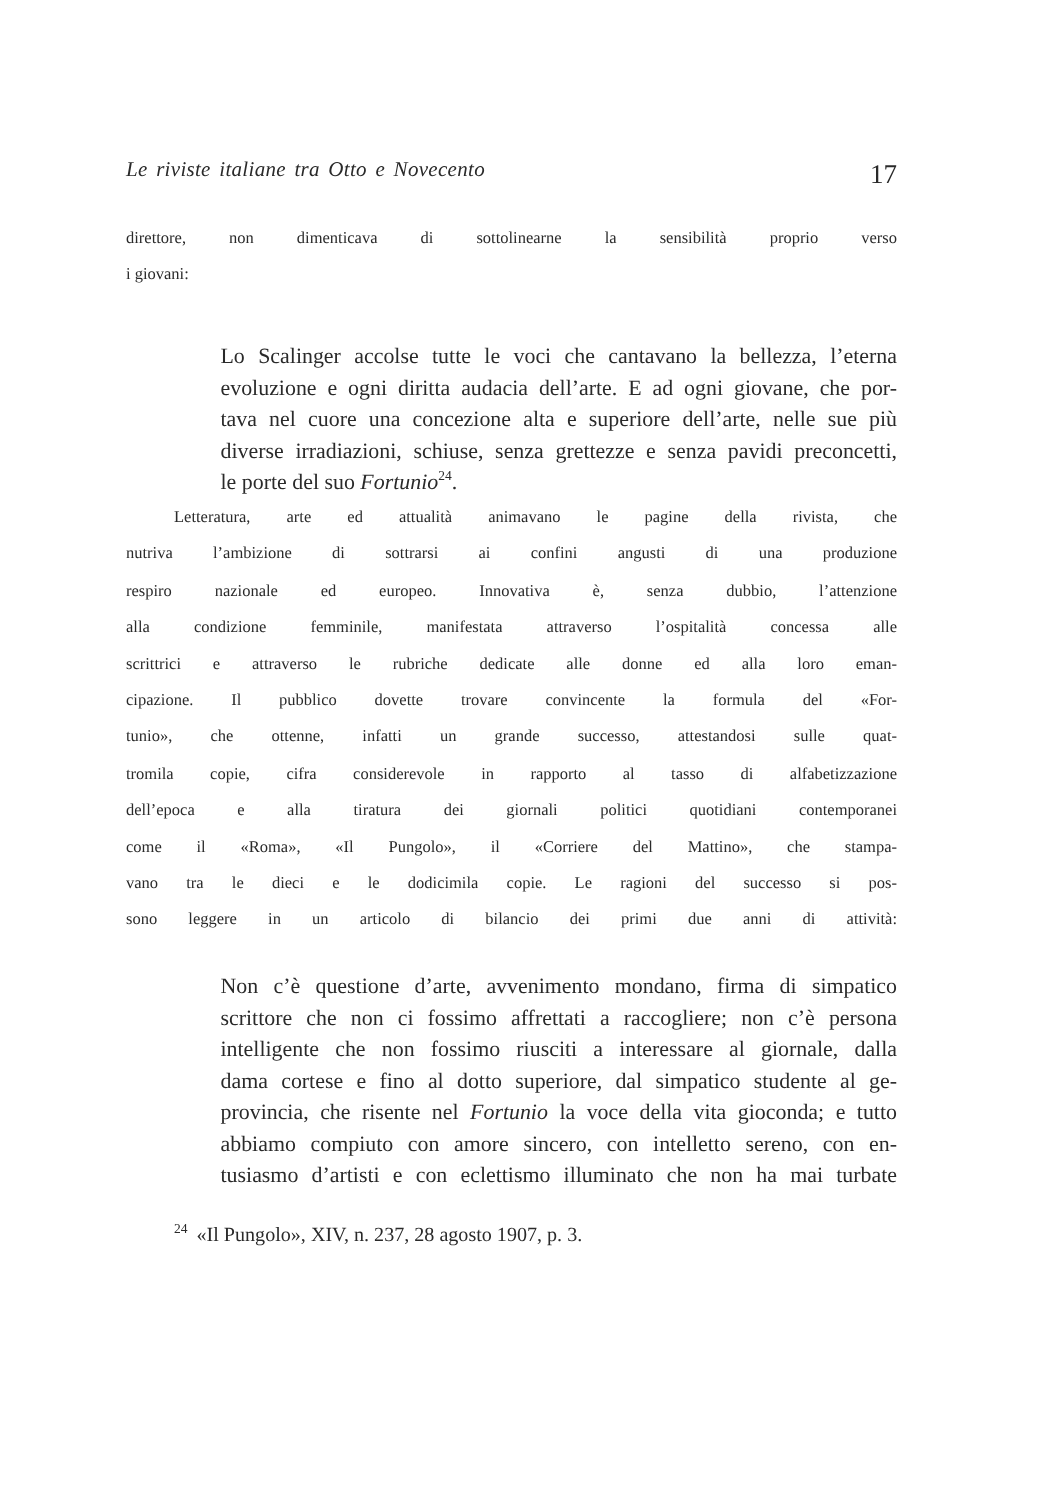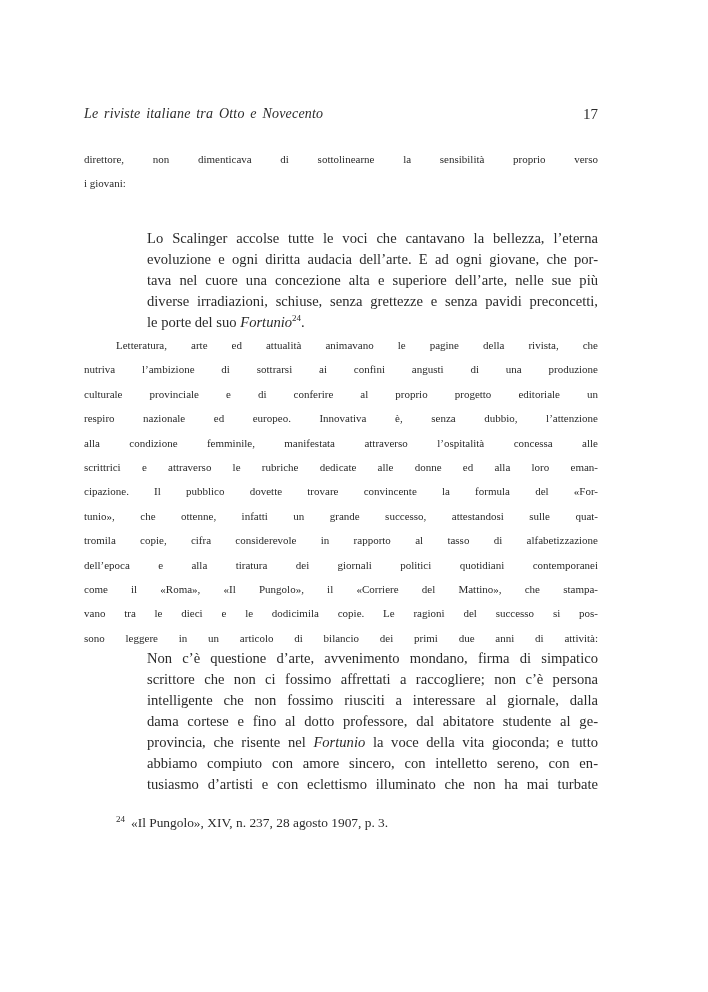--- a/index.html
+++ b/index.html
@@ -1,21 +1,21 @@
 <!DOCTYPE html>
 <html><head>
 <meta charset="utf-8">
 <style>
   html, body { margin: 0; padding: 0; background: #ffffff; }
   body { width: 708px; height: 992px; position: relative; overflow: hidden;
          font-family: "Liberation Serif", "DejaVu Serif", serif; color: #2a2a2a; }
   .page { position: absolute; left: 0; top: 12px; width: 708px; height: 816px; }
   .running-head { position: absolute; left: 84px; top: 94px; width: 514px; height: 20px; }
   .rh-title { position: absolute; left: 0; top: 0; font-style: italic; font-size: 14px; letter-spacing: 0.2px; word-spacing: 2px; }
-  .rh-num { position: absolute; right: 0; top: 0; font-size: 15px; }
+  .rh-num { position: absolute; right: 0; top: 0; font-size: 18px; }
   .body-text { position: absolute; left: 84px; width: 514px; font-size: 11px; line-height: 24.4px; text-align: justify; }
   .p1 { top: 135px; }
   .quote { position: absolute; left: 147px; width: 451px; font-size: 14.6px; line-height: 21px; text-align: justify; margin-top: 30px; }
   .q1 { top: 186px; }
   .p2 { top: 321px; text-indent: 32px; }
   .q2 { top: 606px; }
   .line { display: block; text-align: justify; text-align-last: justify; white-space: nowrap; }
   .line.last { text-align-last: left; }
   sup { font-size: 9px; line-height: 0; vertical-align: 6px; }
   .footnote { position: absolute; left: 116px; top: 798px; font-size: 13.4px; line-height: 18px; }
@@ -41,38 +41,37 @@
     <span class="line">Lo Scalinger accolse tutte le voci che cantavano la bellezza, l’eterna</span>
     <span class="line">evoluzione e ogni diritta audacia dell’arte. E ad ogni giovane, che por-</span>
     <span class="line">tava nel cuore una concezione alta e superiore dell’arte, nelle sue più</span>
     <span class="line">diverse irradiazioni, schiuse, senza grettezze e senza pavidi preconcetti,</span>
     <span class="line last"><span>le porte del suo </span><i>Fortunio</i><sup>24</sup><span>.</span></span>
   </div>
 
   <div class="body-text p2">
     <span class="line">Letteratura, arte ed attualità animavano le pagine della rivista, che</span>
     <span class="line" style="text-indent:0">nutriva l’ambizione di sottrarsi ai confini angusti di una produzione</span>
-    <span class="line" style="text-indent:0">culturale provinciale e di conferire al proprio progetto editoriale un</span>
     <span class="line" style="text-indent:0">respiro nazionale ed europeo. Innovativa è, senza dubbio, l’attenzione</span>
     <span class="line" style="text-indent:0">alla condizione femminile, manifestata attraverso l’ospitalità concessa alle</span>
     <span class="line" style="text-indent:0">scrittrici e attraverso le rubriche dedicate alle donne ed alla loro eman-</span>
     <span class="line" style="text-indent:0">cipazione. Il pubblico dovette trovare convincente la formula del «For-</span>
     <span class="line" style="text-indent:0">tunio», che ottenne, infatti un grande successo, attestandosi sulle quat-</span>
     <span class="line" style="text-indent:0">tromila copie, cifra considerevole in rapporto al tasso di alfabetizzazione</span>
     <span class="line" style="text-indent:0">dell’epoca e alla tiratura dei giornali politici quotidiani contemporanei</span>
     <span class="line" style="text-indent:0">come il «Roma», «Il Pungolo», il «Corriere del Mattino», che stampa-</span>
     <span class="line" style="text-indent:0">vano tra le dieci e le dodicimila copie. Le ragioni del successo si pos-</span>
     <span class="line" style="text-indent:0">sono leggere in un articolo di bilancio dei primi due anni di attività:</span>
   </div>
 
   <div class="quote q2">
     <span class="line">Non c’è questione d’arte, avvenimento mondano, firma di simpatico</span>
     <span class="line">scrittore che non ci fossimo affrettati a raccogliere; non c’è persona</span>
     <span class="line">intelligente che non fossimo riusciti a interessare al giornale, dalla</span>
-    <span class="line">dama cortese e fino al dotto professore, dal abitatore studente al ge-</span>
+    <span class="line">dama cortese e fino al dotto superiore, dal simpatico studente al ge-</span>
     <span class="line"><span>provincia, che risente nel </span><i>Fortunio</i><span> la voce della vita gioconda; e tutto</span></span>
     <span class="line">abbiamo compiuto con amore sincero, con intelletto sereno, con en-</span>
     <span class="line">tusiasmo d’artisti e con eclettismo illuminato che non ha mai turbate</span>
   </div>
 
   <div class="footnote">
     <span class="fn-mark">24</span><span>«Il Pungolo», XIV, n. 237, 28 agosto 1907, p. 3.</span>
   </div>
 
 </div>

